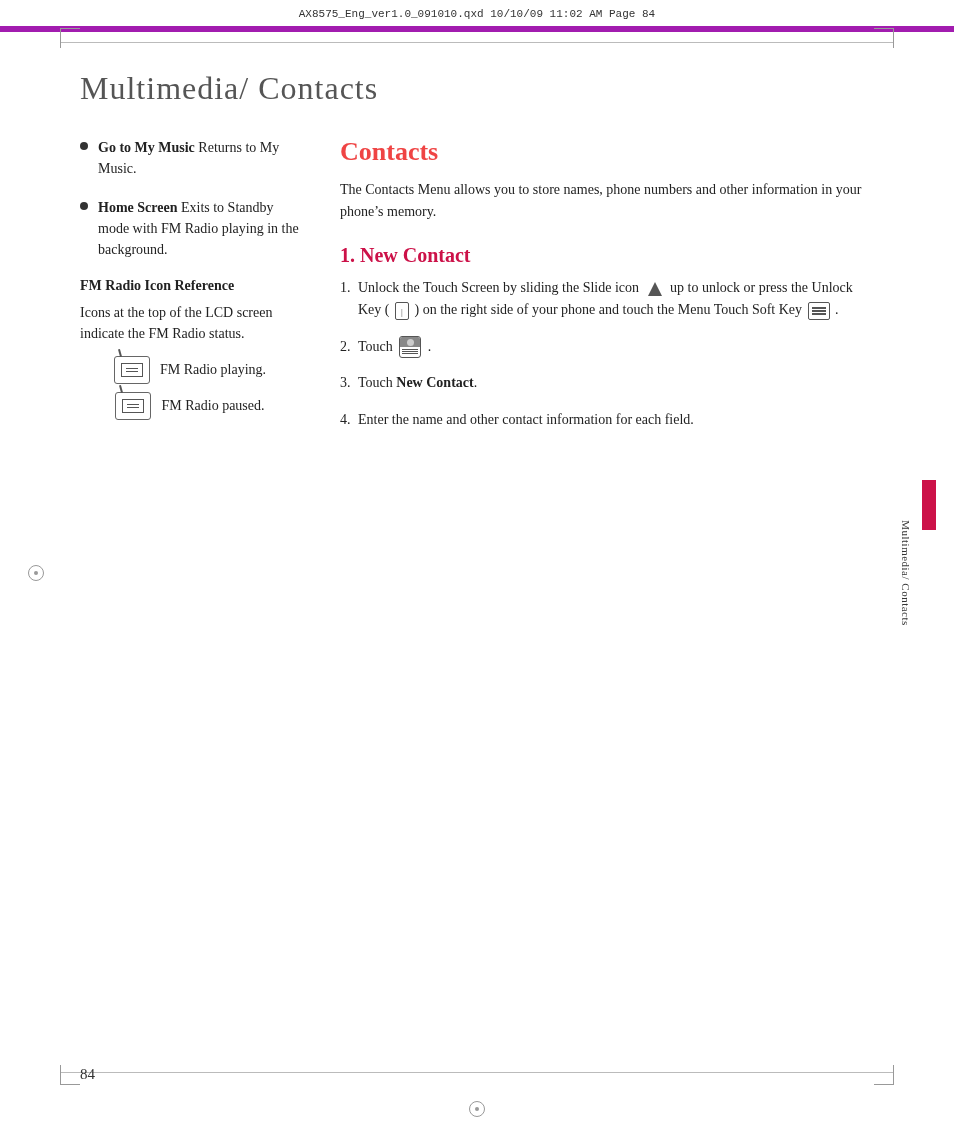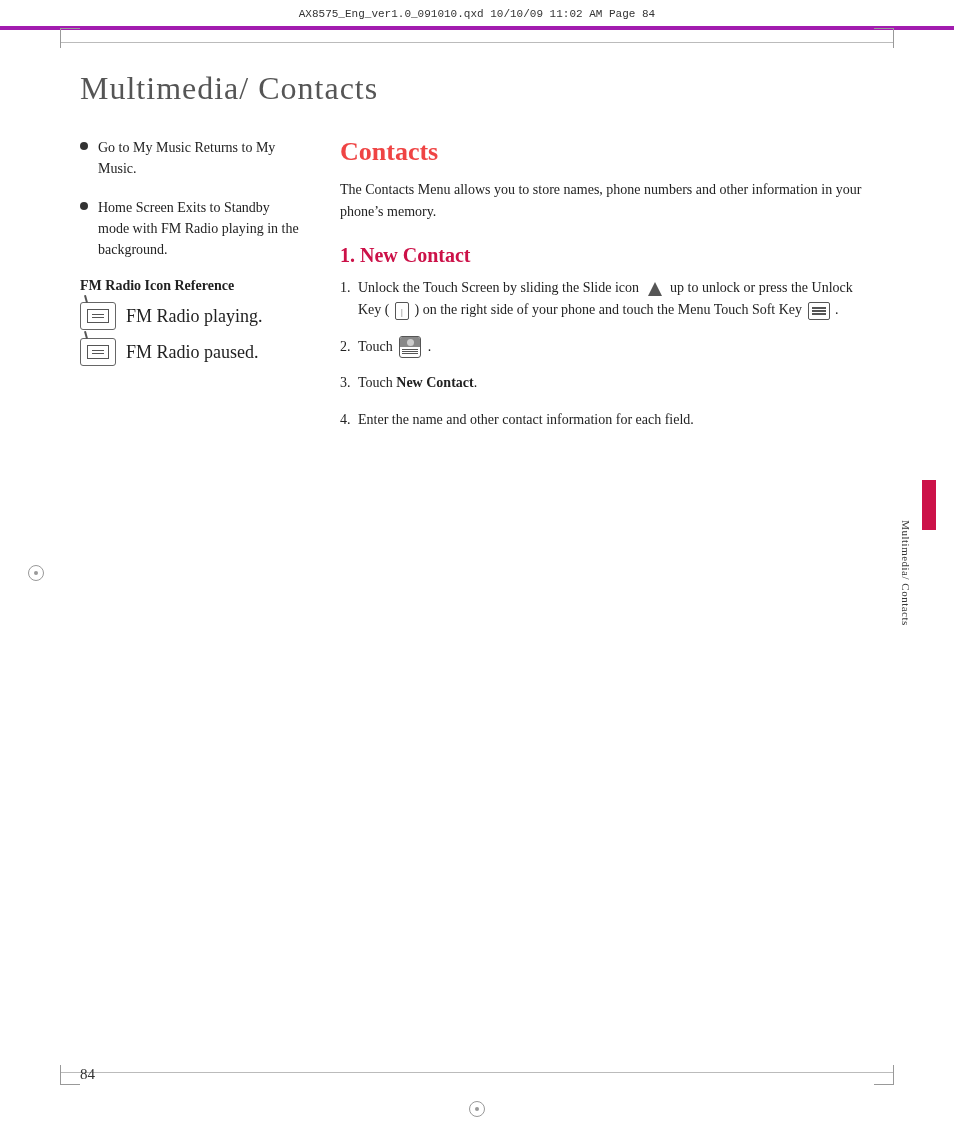--- a/index.html
+++ b/index.html
@@ -18,21 +18,21 @@
     
     .header-bar {
       position: absolute;
       top: 8px;
       left: 0;
       right: 0;
       text-align: center;
       font-size: 11px;
       font-family: 'Courier New', monospace;
       color: #333;
-      border-bottom: 4px solid #a21caf;
+      border-bottom: 6px solid #a21caf;
       padding-bottom: 6px;
     }
 
     
     .corner-mark {
       position: absolute;
       width: 20px;
       height: 20px;
     }
     .corner-tl { top: 28px; left: 60px; border-top: 1px solid #999; border-left: 1px solid #999; }
@@ -137,42 +137,43 @@
       flex-shrink: 0;
     }
 
     .bullet-text {
       font-size: 14px;
       line-height: 1.5;
       color: #222;
     }
 
     .bullet-text strong {
-      font-weight: normal;
+      font-weight: bold;
     }
 
     
     .fm-section-title {
       font-weight: bold;
       font-size: 14px;
       margin-bottom: 8px;
       margin-top: 8px;
     }
 
     .fm-section-desc {
       font-size: 14px;
       line-height: 1.5;
       margin-bottom: 12px;
     }
 
     .fm-icon-row {
       display: flex;
       align-items: center;
       margin-bottom: 8px;
-      font-size: 18px;
+      font-size: 14px;
+      justify-content: center;
     }
 
     .fm-icon {
       width: 36px;
       height: 28px;
       margin-right: 10px;
       border: 1px solid #666;
       border-radius: 3px;
       display: flex;
       align-items: center;
@@ -455,20 +456,21 @@
 
       <div class="bullet-item">
         <div class="bullet-dot"></div>
         <div class="bullet-text">
           <strong>Home Screen</strong> Exits to Standby mode with FM Radio playing in the background.
         </div>
       </div>
 
       <div class="fm-section-title">FM Radio Icon Reference</div>
 
+      <div class="fm-section-desc">Icons at the top of the LCD screen indicate the FM Radio status.</div>
 
       <div class="fm-icon-row">
         <div class="fm-icon">
           <div class="antenna"></div>
           <div class="screen-rect">
             <div class="lines">
               <div class="line"></div>
               <div class="line"></div>
             </div>
           </div>

